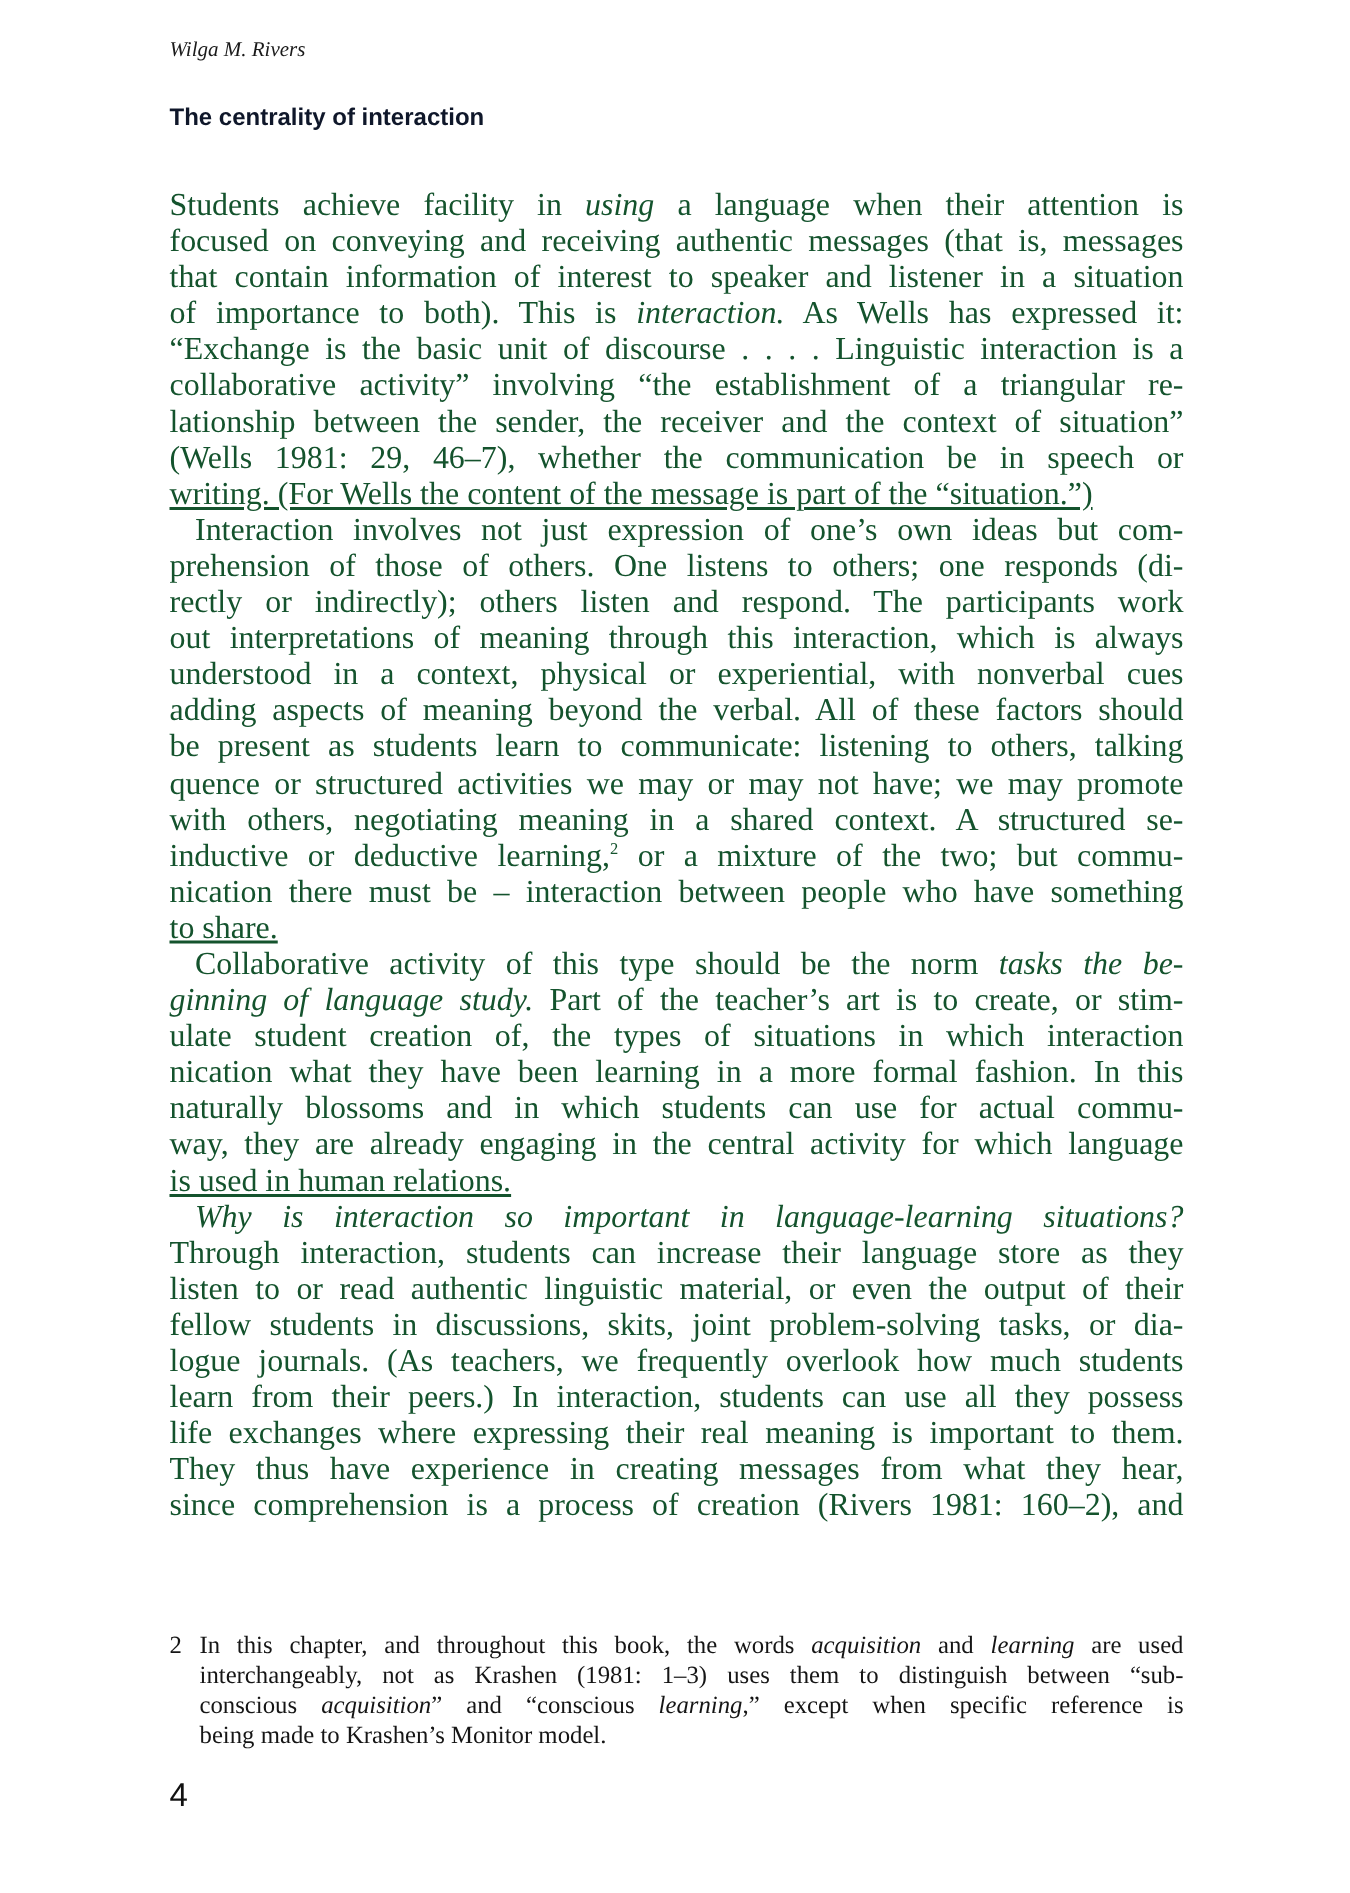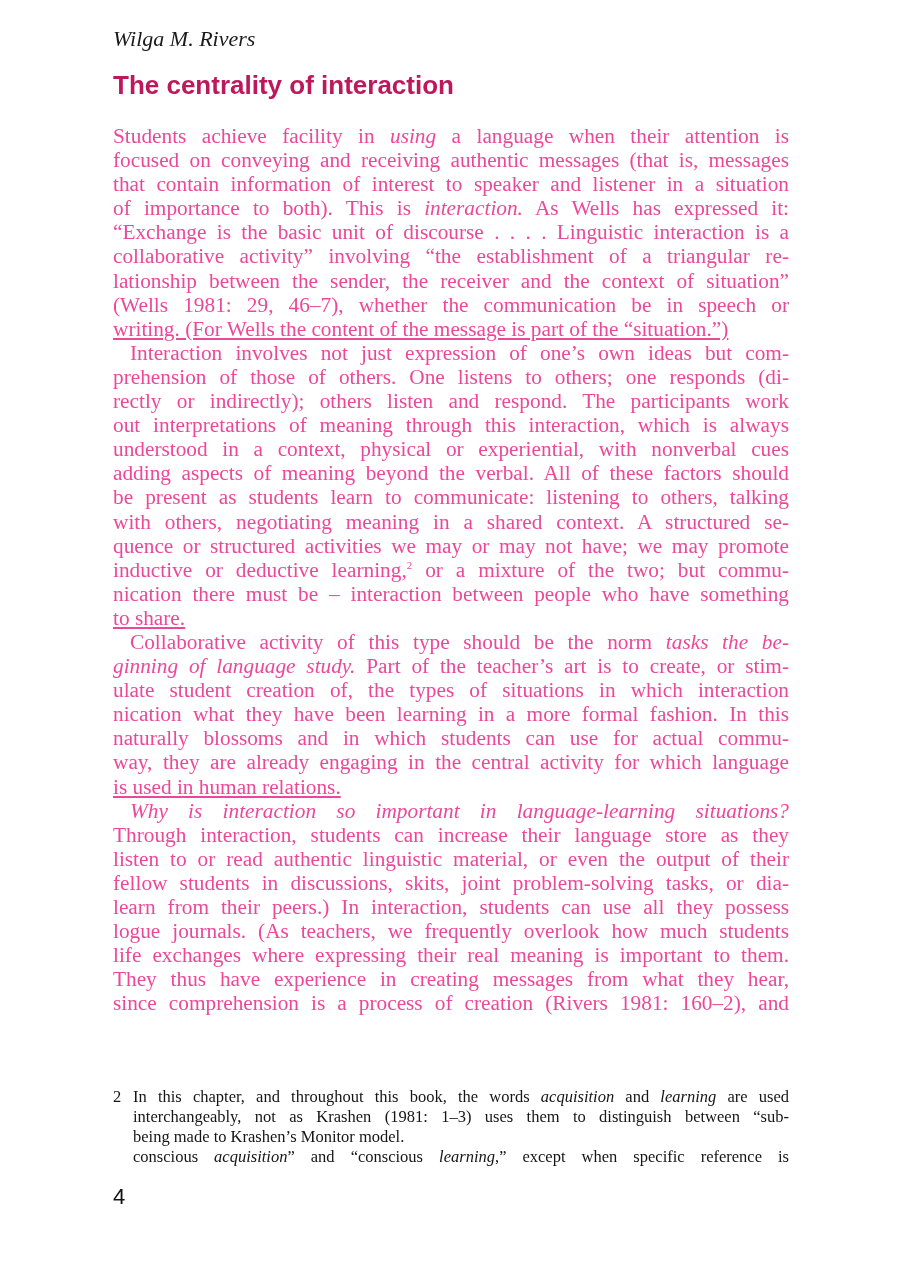--- a/index.html
+++ b/index.html
@@ -1,31 +1,31 @@
 <!DOCTYPE html>
 <html><head>
   <meta charset="utf-8">
   <style>
     html, body { margin: 0; padding: 0; background: #ffffff; }
     body { width: 900px; height: 1262px; position: relative; overflow: hidden; color: #111; }
     .page { position: absolute; left: 0; top: 0; width: 900px; height: 1262px; }
     .running-head {
       position: absolute; left: 113px; top: 26px;
       font-family: "Liberation Serif", "DejaVu Serif", serif;
-      font-style: italic; font-size: 22px; color: #1a1a1a;
+      font-style: italic; font-size: 14px; color: #1a1a1a;
     }
     .section-title {
       position: absolute; left: 113px; top: 70px;
       font-family: "Liberation Sans", "DejaVu Sans", sans-serif;
-      font-weight: bold; font-size: 26px; color: #be185d;
+      font-weight: bold; font-size: 16px; color: #0f172a;
     }
     .body-text {
       position: absolute; left: 113px; width: 676px; top: 124px;
       font-family: "Liberation Serif", "DejaVu Serif", serif;
-      font-size: 21.3px; line-height: 24.1px; color: #ec4899;
+      font-size: 21.3px; line-height: 24.1px; color: #14532d;
     }
     .line {
       display: block; height: 24.1px; white-space: nowrap;
       text-align: justify; text-align-last: justify;
     }
     .line.last { text-align-last: left; text-decoration: underline; }
     .line.indent { padding-left: 17px; }
     .body-text i, .footnote i { font-style: italic; }
     sup.fnref { font-size: 11px; vertical-align: 8px; line-height: 0; }
     .footnote {
@@ -62,49 +62,49 @@
         <span class="line last">writing. (For Wells the content of the message is part of the “situation.”)</span>
       </div>
       <div>
         <span class="line indent">Interaction involves not just expression of one’s own ideas but com-</span>
         <span class="line">prehension of those of others. One listens to others; one responds (di-</span>
         <span class="line">rectly or indirectly); others listen and respond. The participants work</span>
         <span class="line">out interpretations of meaning through this interaction, which is always</span>
         <span class="line">understood in a context, physical or experiential, with nonverbal cues</span>
         <span class="line">adding aspects of meaning beyond the verbal. All of these factors should</span>
         <span class="line">be present as students learn to communicate: listening to others, talking</span>
+        <span class="line">quence or structured activities we may or may not have; we may promote</span>
         <span class="line">with others, negotiating meaning in a shared context. A structured se-</span>
-        <span class="line">quence or structured activities we may or may not have; we may promote</span>
         <span class="line">inductive or deductive learning,<sup class="fnref">2</sup> or a mixture of the two; but commu-</span>
         <span class="line">nication there must be – interaction between people who have something</span>
         <span class="line last">to share.</span>
       </div>
       <div>
         <span class="line indent">Collaborative activity of this type should be the norm <i>tasks the be-</i></span>
         <span class="line"><i>ginning of language study.</i> Part of the teacher’s art is to create, or stim-</span>
         <span class="line">ulate student creation of, the types of situations in which interaction</span>
         <span class="line">nication what they have been learning in a more formal fashion. In this</span>
         <span class="line">naturally blossoms and in which students can use for actual commu-</span>
         <span class="line">way, they are already engaging in the central activity for which language</span>
         <span class="line last">is used in human relations.</span>
       </div>
       <div>
         <span class="line indent"><i>Why is interaction so important in language-learning situations?</i></span>
         <span class="line">Through interaction, students can increase their language store as they</span>
         <span class="line">listen to or read authentic linguistic material, or even the output of their</span>
         <span class="line">fellow students in discussions, skits, joint problem-solving tasks, or dia-</span>
+        <span class="line">logue journals. (As teachers, we frequently overlook how much students</span>
         <span class="line">learn from their peers.) In interaction, students can use all they possess</span>
-        <span class="line">logue journals. (As teachers, we frequently overlook how much students</span>
         <span class="line">life exchanges where expressing their real meaning is important to them.</span>
         <span class="line">They thus have experience in creating messages from what they hear,</span>
         <span class="line">since comprehension is a process of creation (Rivers 1981: 160–2), and</span>
       </div>
     </div>
 
   <div class="footnote" id="footnote">
       <span class="fn-line"><span class="fn-num">2</span>In this chapter, and throughout this book, the words <i>acquisition</i> and <i>learning</i> are used</span>
       <span class="fn-line">interchangeably, not as Krashen (1981: 1–3) uses them to distinguish between “sub-</span>
+      <span class="fn-line">conscious <i>acquisition</i>” and “conscious <i>learning</i>,” except when specific reference is</span>
       <span class="fn-line last">being made to Krashen’s Monitor model.</span>
-      <span class="fn-line">conscious <i>acquisition</i>” and “conscious <i>learning</i>,” except when specific reference is</span>
     </div>
 
   <div class="page-number">4</div>
 </div>
 
 </body></html>

